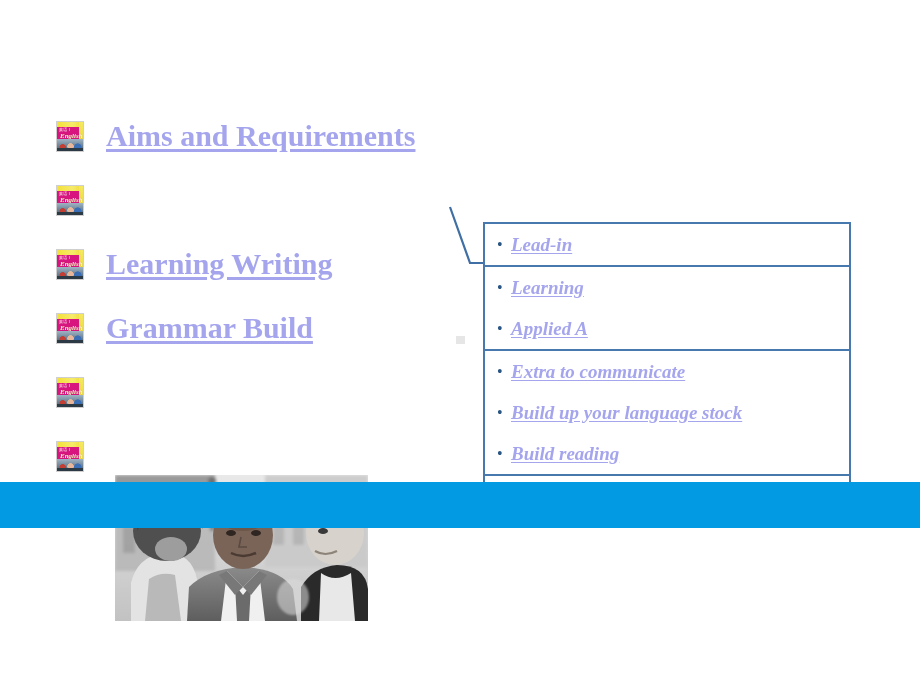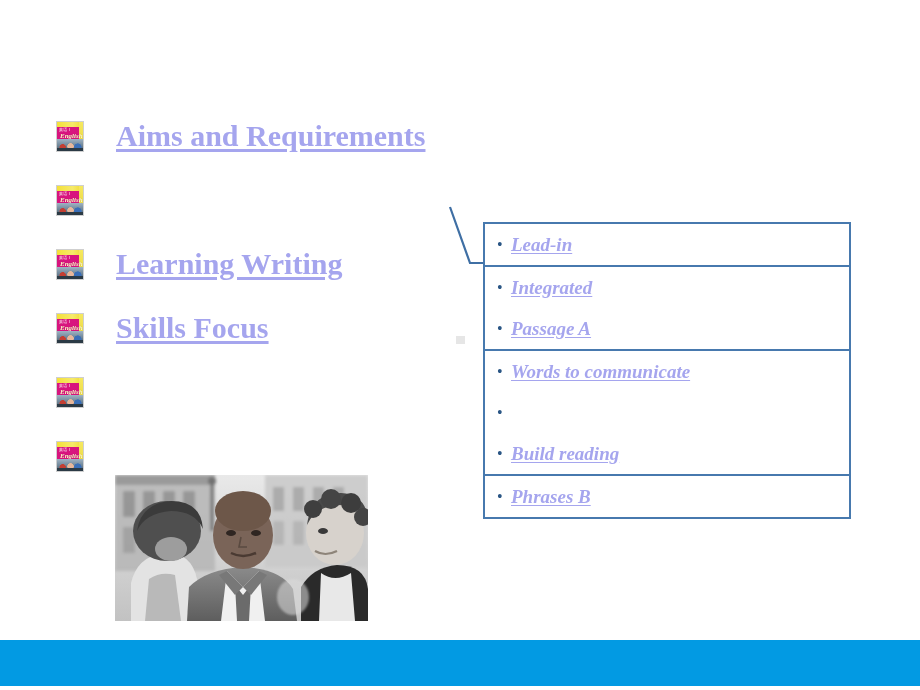--- a/index.html
+++ b/index.html
@@ -12,21 +12,21 @@
     background: #ffffff;
     font-family: "Liberation Serif", "DejaVu Serif", serif;
     overflow: hidden;
     position: relative;
   }
 
   #slide {
     position: absolute;
     left: 0; top: 0;
     width: 920px;
-    height: 686px;
+    height: 528px;
     background: #ffffff;
   }
 
   
   .nav-list {
     position: absolute;
     left: 56px;
     top: 104px;
     width: 440px;
   }
@@ -93,21 +93,21 @@
   }
   .book-icon .bk-photo-b {
     position: absolute;
     left: 0; bottom: 0;
     width: 100%;
     height: 3px;
     background: #2b3a45;
   }
 
   .nav-label {
-    margin-left: 32px;
+    margin-left: 22px;
     font-size: 30px;
     line-height: 34px;
     font-weight: bold;
     color: #a5a5ee;
     text-decoration: underline;
     text-underline-offset: 3px;
     white-space: nowrap;
     cursor: pointer;
   }
   .nav-label.current {
@@ -243,21 +243,21 @@
 
     <div class="nav-item">
       <span class="book-icon">
         <span class="bk-yellow"></span>
           <span class="bk-right"></span>
         <span class="bk-title">英语 I</span>
         <span class="bk-script">English</span>
         <span class="bk-photo"></span>
           <span class="bk-photo-b"></span>
       </span>
-      <span class="nav-label">Skills Focus</span>
+      <span class="nav-label">Grammar Build</span>
     </div>
 
     <div class="nav-item">
       <span class="book-icon">
         <span class="bk-yellow"></span>
           <span class="bk-right"></span>
         <span class="bk-title">英语 I</span>
         <span class="bk-script">English</span>
         <span class="bk-photo"></span>
           <span class="bk-photo-b"></span>
@@ -370,35 +370,36 @@
     <div class="detail-cell">
       <div class="detail-row">
         <span class="bullet">•</span>
         <span class="detail-text">Lead-in</span>
       </div>
     </div>
 
     <div class="detail-cell">
       <div class="detail-row">
         <span class="bullet">•</span>
-        <span class="detail-text">Integrated</span>
-      </div>
-      <div class="detail-row">
-        <span class="bullet">•</span>
-        <span class="detail-text">Passage A</span>
+        <span class="detail-text">Learning</span>
+      </div>
+      <div class="detail-row">
+        <span class="bullet">•</span>
+        <span class="detail-text">Applied A</span>
       </div>
     </div>
 
     <div class="detail-cell">
       <div class="detail-row">
         <span class="bullet">•</span>
-        <span class="detail-text">Words to communicate</span>
-      </div>
-      <div class="detail-row">
-        <span class="bullet">•</span>
+        <span class="detail-text">Extra to communicate</span>
+      </div>
+      <div class="detail-row">
+        <span class="bullet">•</span>
+        <span class="detail-text">Build up your language stock</span>
       </div>
       <div class="detail-row">
         <span class="bullet">•</span>
         <span class="detail-text">Build reading</span>
       </div>
     </div>
 
     <div class="detail-cell">
       <div class="detail-row">
         <span class="bullet">•</span>

